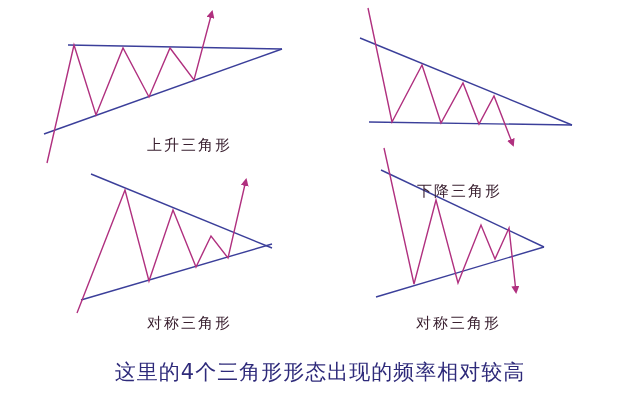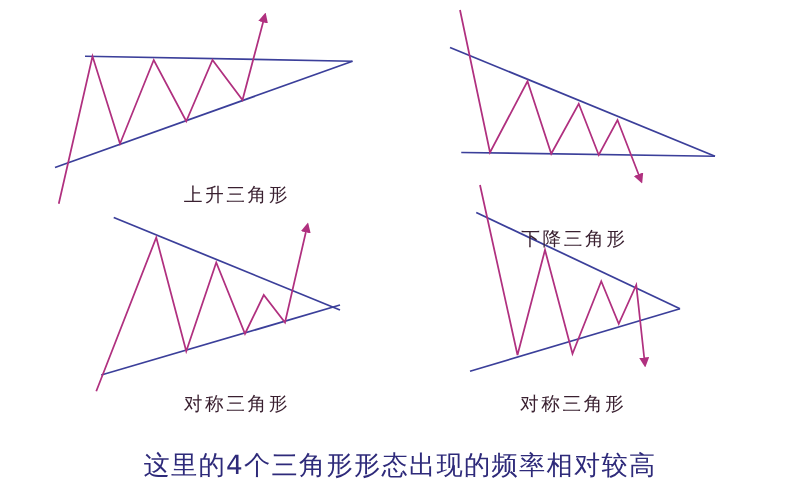--- a/index.html
+++ b/index.html
@@ -35,18 +35,18 @@
       <line x1="81" y1="300" x2="272" y2="244" stroke="#3b3f9a" stroke-width="1.4"></line>
       <polyline points="77,313 125,190 149,281 173,210 196,267 211,236 228,258 246,180" fill="none" stroke="#b0307f" stroke-width="1.4" stroke-linejoin="miter" marker-end="url(#arrowhead)"></polyline>
     </g>
   <g id="panel-3">
       <line x1="381" y1="170" x2="544" y2="247" stroke="#3b3f9a" stroke-width="1.4"></line>
       <line x1="376" y1="297" x2="544" y2="247" stroke="#3b3f9a" stroke-width="1.4"></line>
       <polyline points="384,148 414,284 436,200 458,283 481,225 495,259 509,228 516,292" fill="none" stroke="#b0307f" stroke-width="1.4" stroke-linejoin="miter" marker-end="url(#arrowhead)"></polyline>
     </g>
 </svg>
 
-<div class="label" style="left: 147px; top: 147px; color: rgb(58, 32, 48);">上升三角形</div>
+<div class="label" style="left: 147px; top: 136px; color: rgb(58, 32, 48);">上升三角形</div>
 <div class="label" style="left: 417px; top: 147px; color: rgb(58, 32, 48); margin-top: 35px;">下降三角形</div>
 <div class="label" style="left: 147px; top: 314px; color: rgb(58, 32, 48);">对称三角形</div>
 <div class="label" style="left: 416px; top: 314px; color: rgb(58, 32, 48);">对称三角形</div>
 
 <div class="caption" style="color: rgb(46, 42, 122);">这里的4个三角形形态出现的频率相对较高</div>
 
 </body></html>

